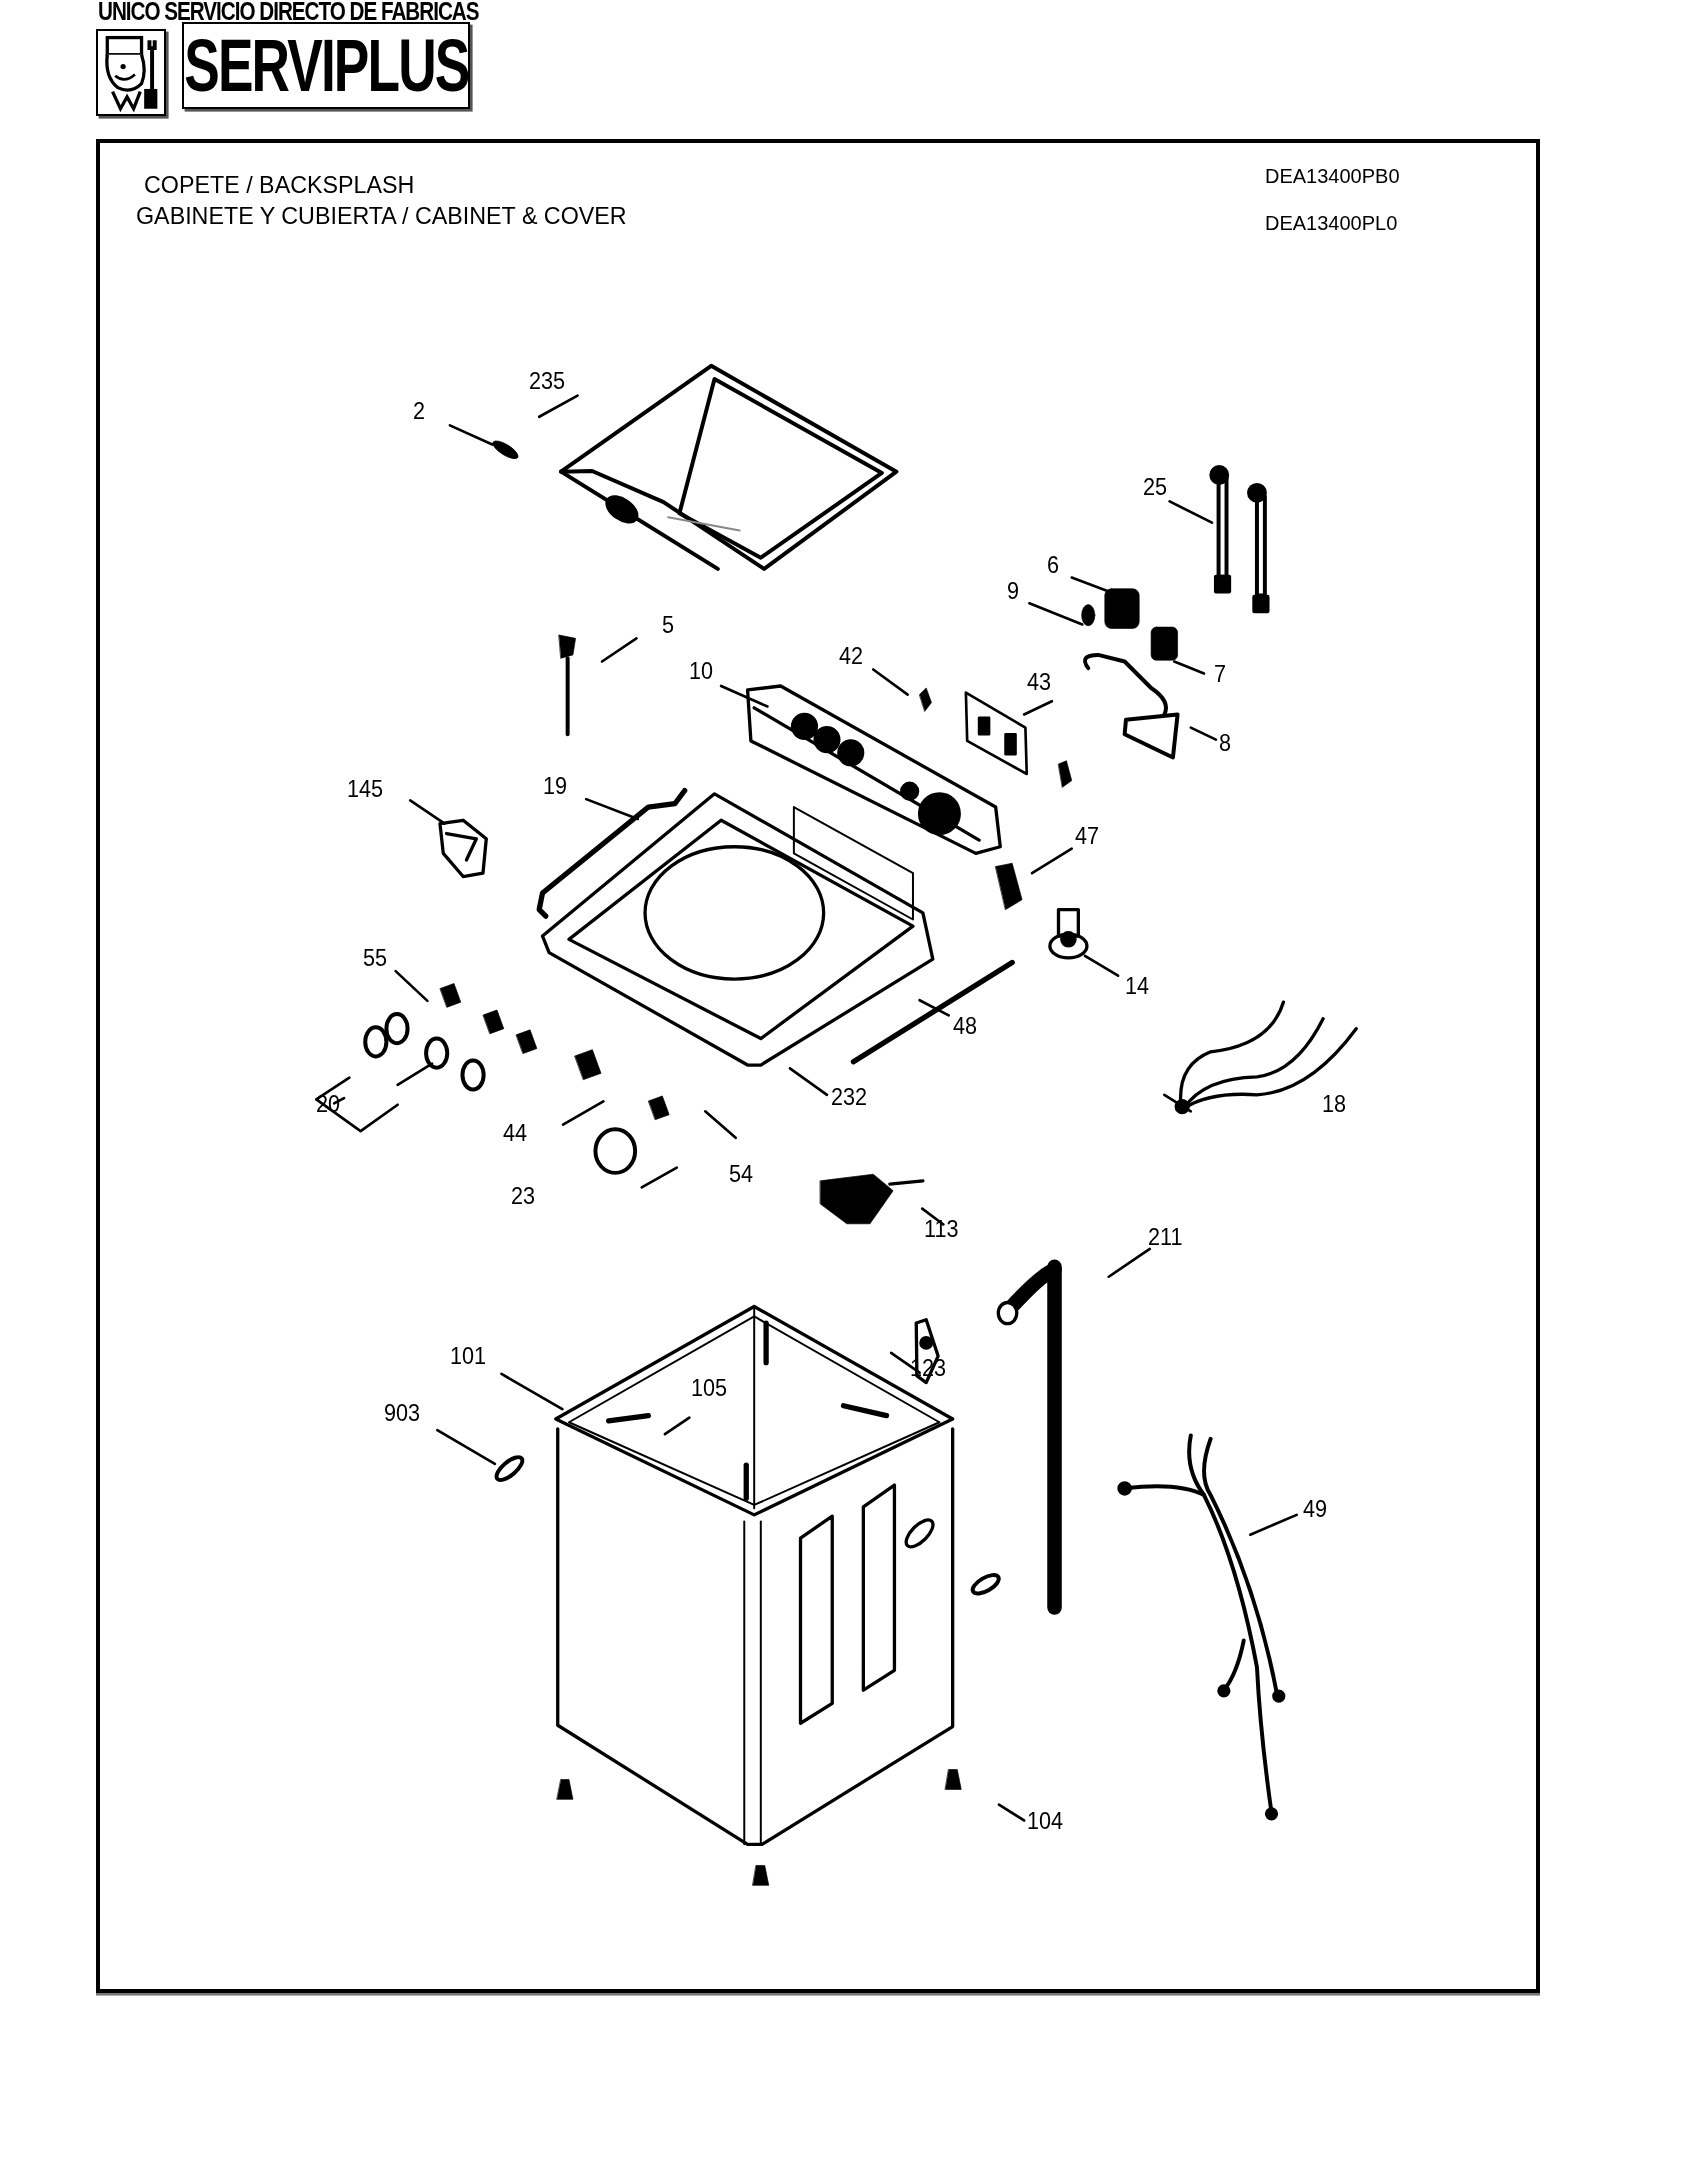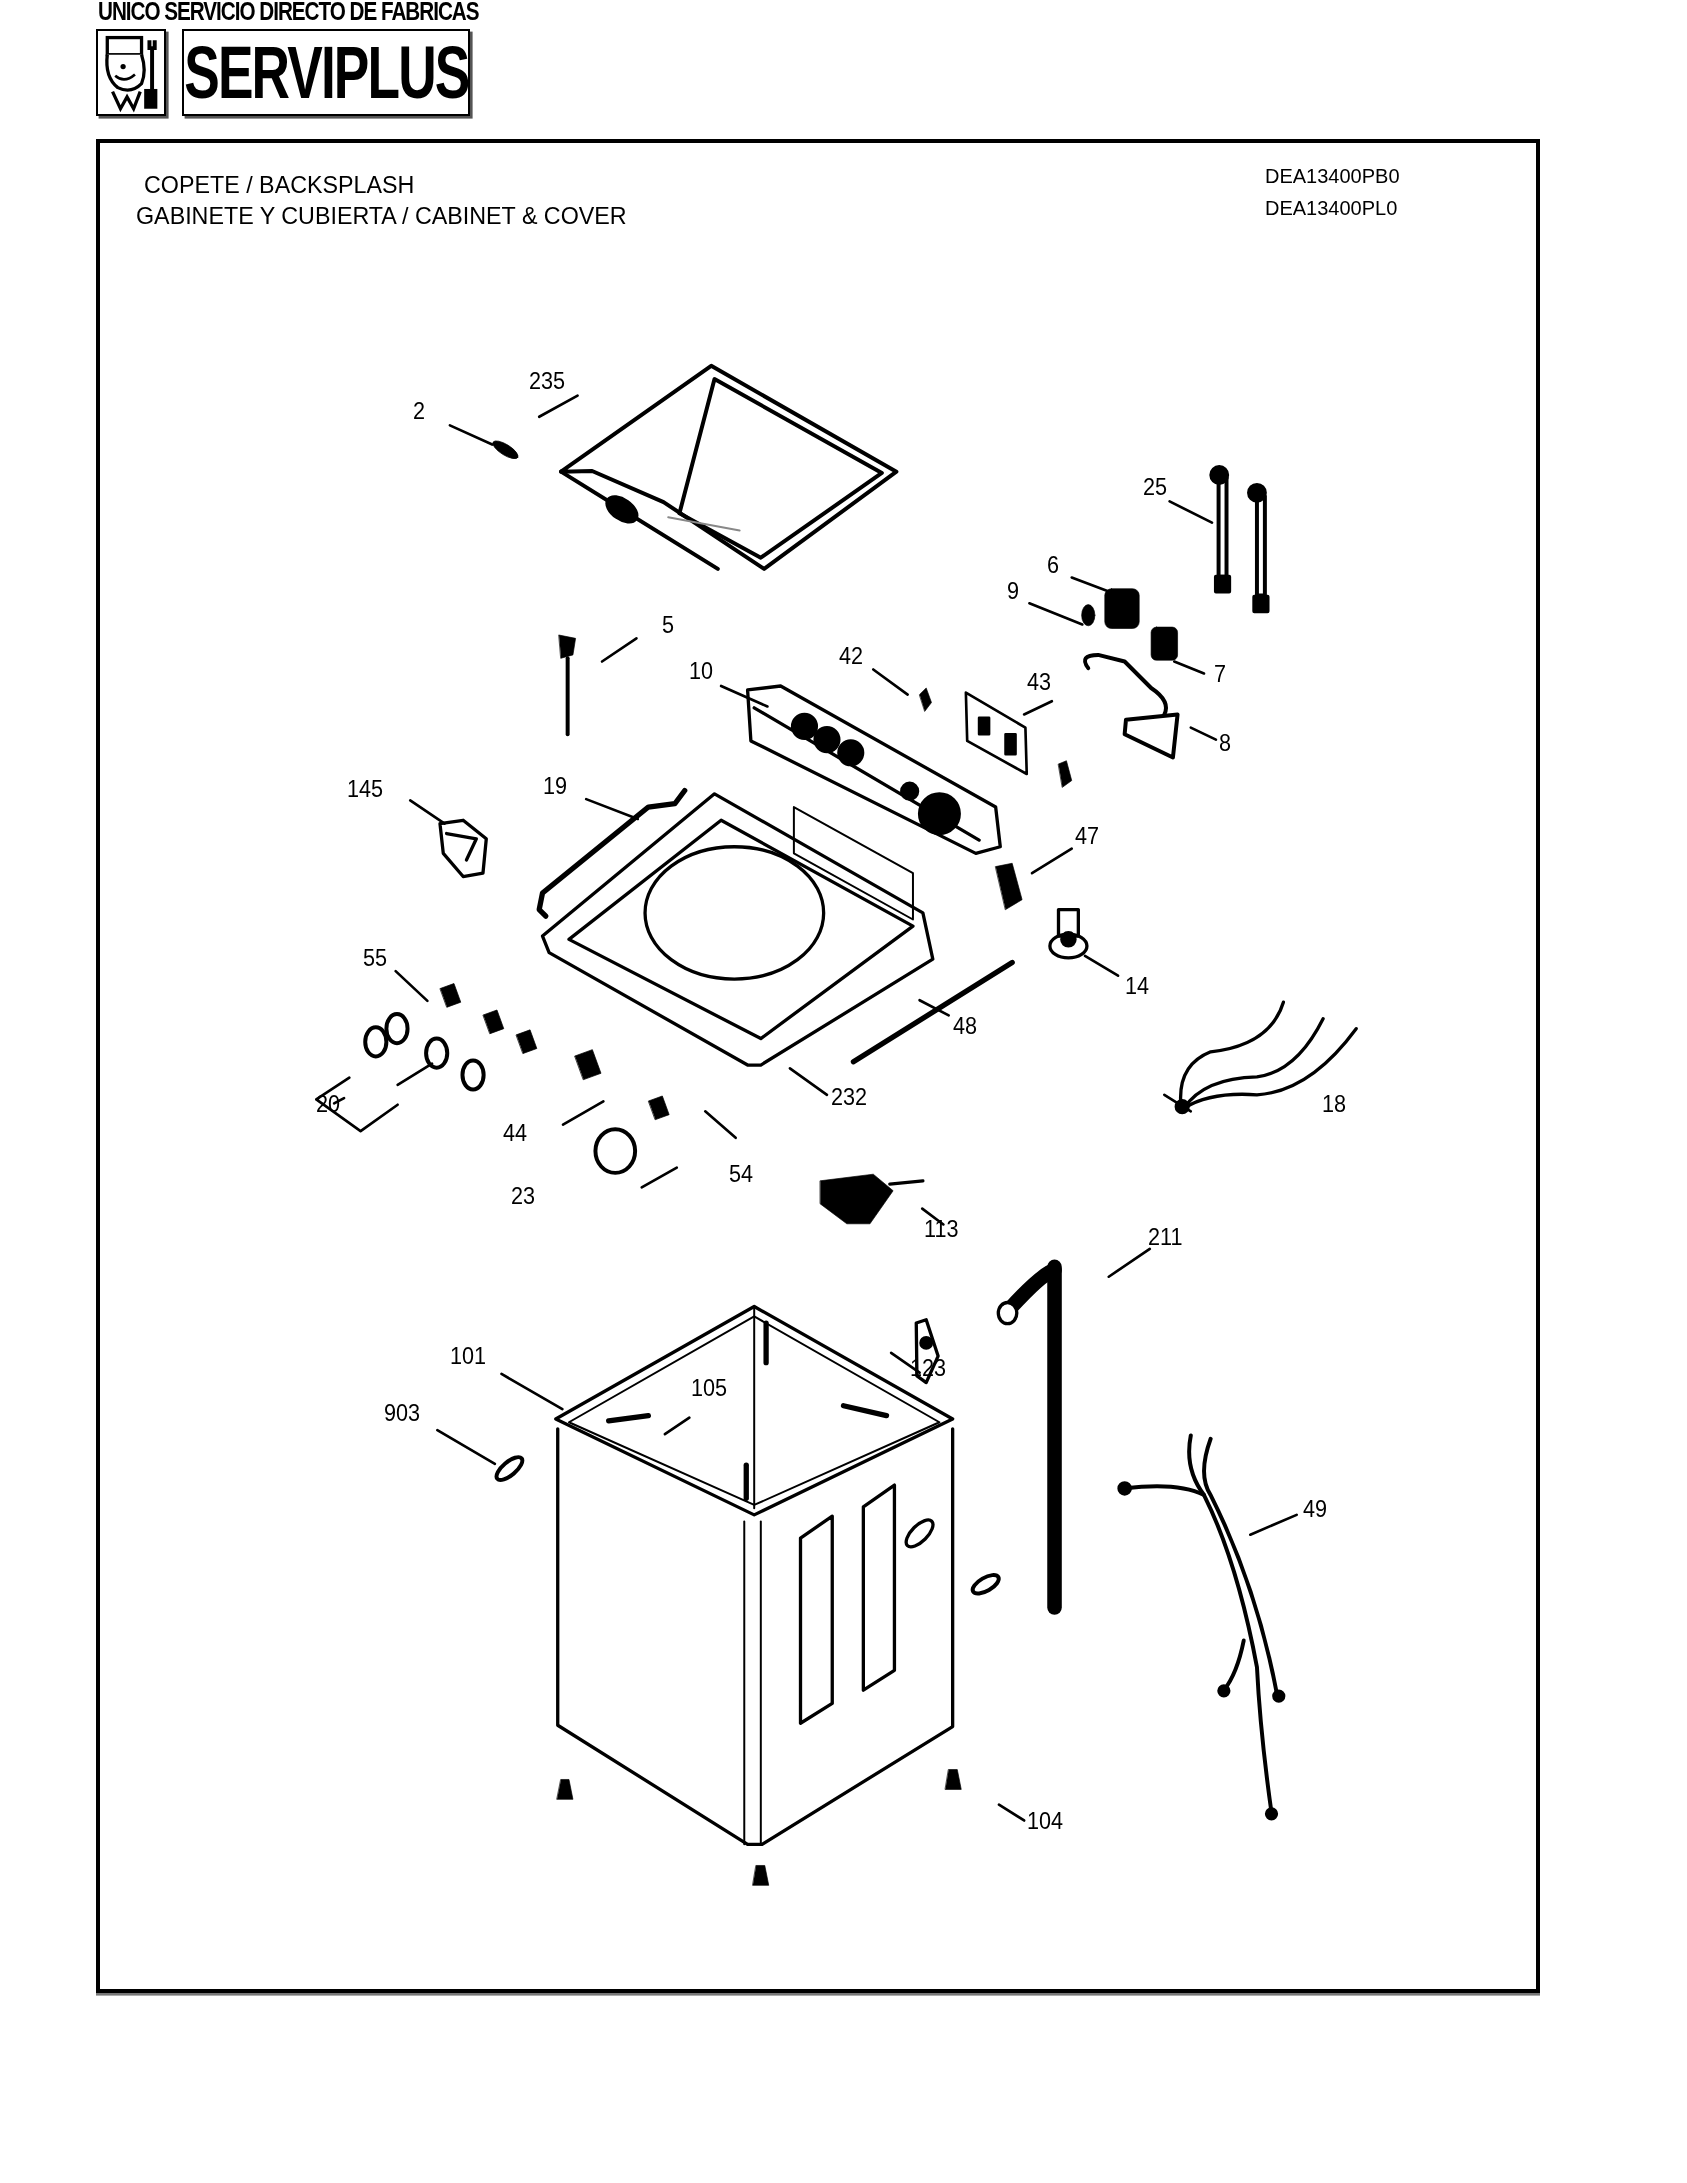--- a/index.html
+++ b/index.html
@@ -1,19 +1,19 @@
 <!DOCTYPE html>
 <html style="font-size:10.6px"><head>
 <meta charset="utf-8">
 <style>
   html, body { margin:0; padding:0; background:#ffffff; }
   body { width:1687px; height:2183px; position:relative; overflow:hidden; font-family:"Liberation Sans", sans-serif; color:#000; }
   .brand-tagline { position:absolute; left:98px; top:-4px; font-family:"Liberation Sans", sans-serif; font-weight:bold; font-size:26.5px; letter-spacing:-1.3px; transform:scaleX(0.78); transform-origin:left top; white-space:nowrap; }
   .logo-box { position:absolute; left:96px; top:29px; width:66px; height:83px; border:2.6px solid #000; box-shadow:2.6px 2.6px 0 #555; background:#fff; }
-  .brand-box { position:absolute; left:182px; top:29px; width:284px; height:83px; border:2.6px solid #000; box-shadow:2.6px 2.6px 0 #555; background:#fff; display:flex; align-items:center; justify-content:center; }
+  .brand-box { position:absolute; left:182px; top:22px; width:284px; height:83px; border:2.6px solid #000; box-shadow:2.6px 2.6px 0 #555; background:#fff; display:flex; align-items:center; justify-content:center; }
   .brand-name { font-family:"Liberation Sans", sans-serif; font-weight:bold; font-size:74px; letter-spacing:-2.6px; transform:scaleX(0.72); white-space:nowrap; line-height:1; }
   .frame { position:absolute; left:96px; top:139px; width:1436px; height:1846px; border:4.6px solid #000; box-shadow:0 2.6px 0 #777; background:#fff; }
   .title-left { position:absolute; font-size:24.5px; white-space:nowrap; transform:scaleX(0.95); transform-origin:left top; }
   .title-right { position:absolute; font-size:20px; white-space:nowrap; }
   .label { position:absolute; font-size:24px; white-space:nowrap; line-height:1; transform:scaleX(0.9); transform-origin:left top; }
   svg.drawing { position:absolute; left:0; top:0; }
 </style>
 </head>
 <body>
 
@@ -31,21 +31,21 @@
 </div>
 <div class="brand-box">
   <span class="brand-name">SERVIPLUS</span>
 </div>
 
 <div class="frame"></div>
 
 <div class="title-left" style="left:144px; top:171px;">COPETE / BACKSPLASH</div>
 <div class="title-left" style="left:136px; top:202px;">GABINETE Y CUBIERTA / CABINET &amp; COVER</div>
 <div class="title-right" style="left:1265px; top:165px;">DEA13400PB0</div>
-<div class="title-right" style="left:1265px; top:197px;">DEA13400PL0</div>
+<div class="title-right" style="left:1265px; top:212px;">DEA13400PL0</div>
 
 <svg class="drawing" width="1687" height="2183" fill="none" stroke="#000" stroke-linecap="round" stroke-linejoin="round" viewBox="0 0 2550 3300">
 
   <g stroke-width="4">
     <line x1="873" y1="598" x2="815" y2="630"></line>
     <line x1="680" y1="643" x2="744" y2="672"></line>
     <line x1="1768" y1="758" x2="1832" y2="790"></line>
     <line x1="1620" y1="873" x2="1686" y2="898"></line>
     <line x1="1556" y1="912" x2="1636" y2="944"></line>
     <line x1="1775" y1="1000" x2="1820" y2="1018"></line>

